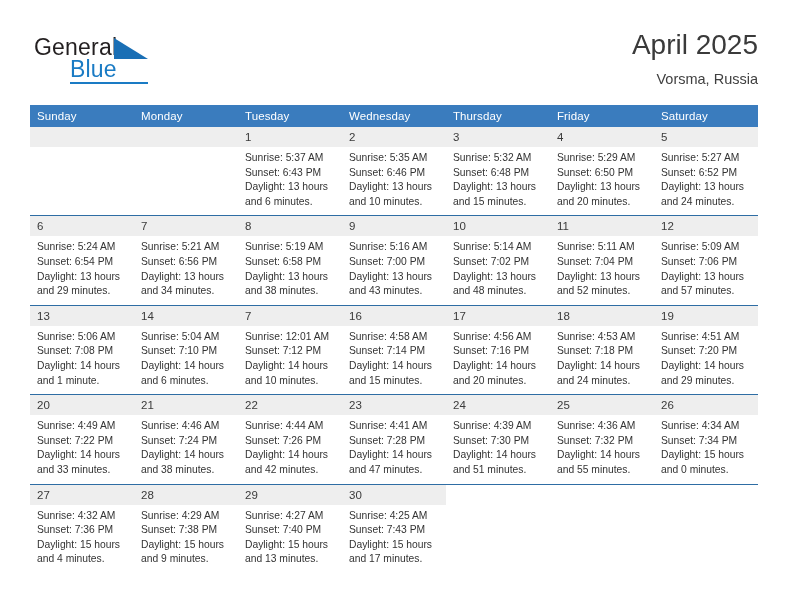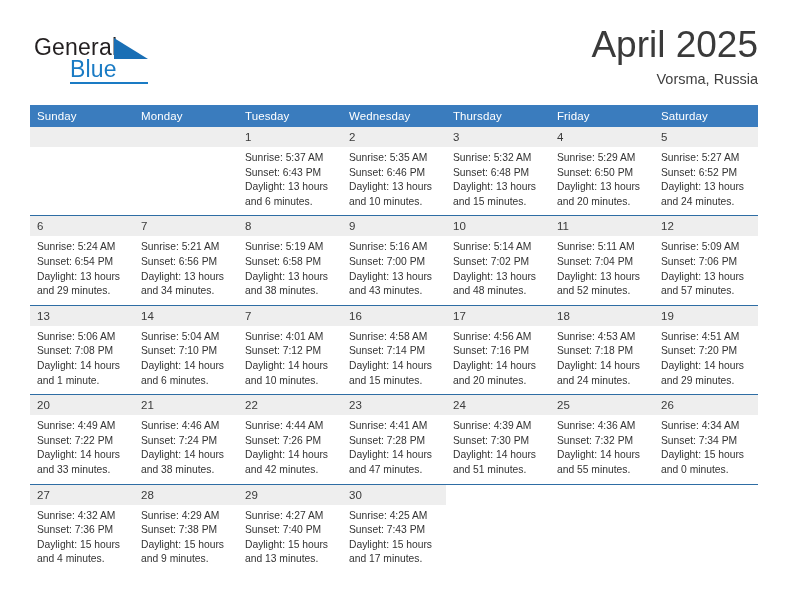--- a/index.html
+++ b/index.html
@@ -73,21 +73,21 @@
     background: #1a7bc4;
   }
 
   .title-block {
     position: absolute;
     right: 0;
     top: 0;
     text-align: right;
   }
   .cal-title {
-    font-size: 37px;
+    font-size: 28px;
     color: #3a3a3a;
     line-height: 34px;
     white-space: nowrap;
   }
   .cal-subtitle {
     font-size: 14.5px;
     color: #404040;
     line-height: 20px;
     margin-top: 7px;
     white-space: nowrap;
@@ -325,21 +325,21 @@
             <div class="cell-body">
               <div>Sunrise: 5:04 AM</div>
               <div>Sunset: 7:10 PM</div>
               <div>Daylight: 14 hours</div>
               <div>and 6 minutes.</div>
             </div>
           </td>
           <td>
             <div class="daynum">7</div>
             <div class="cell-body">
-              <div>Sunrise: 4:01 AM</div>
+              <div>Sunrise: 12:01 AM</div>
               <div>Sunset: 7:12 PM</div>
               <div>Daylight: 14 hours</div>
               <div>and 10 minutes.</div>
             </div>
           </td>
           <td>
             <div class="daynum">16</div>
             <div class="cell-body">
               <div>Sunrise: 4:58 AM</div>
               <div>Sunset: 7:14 PM</div>

